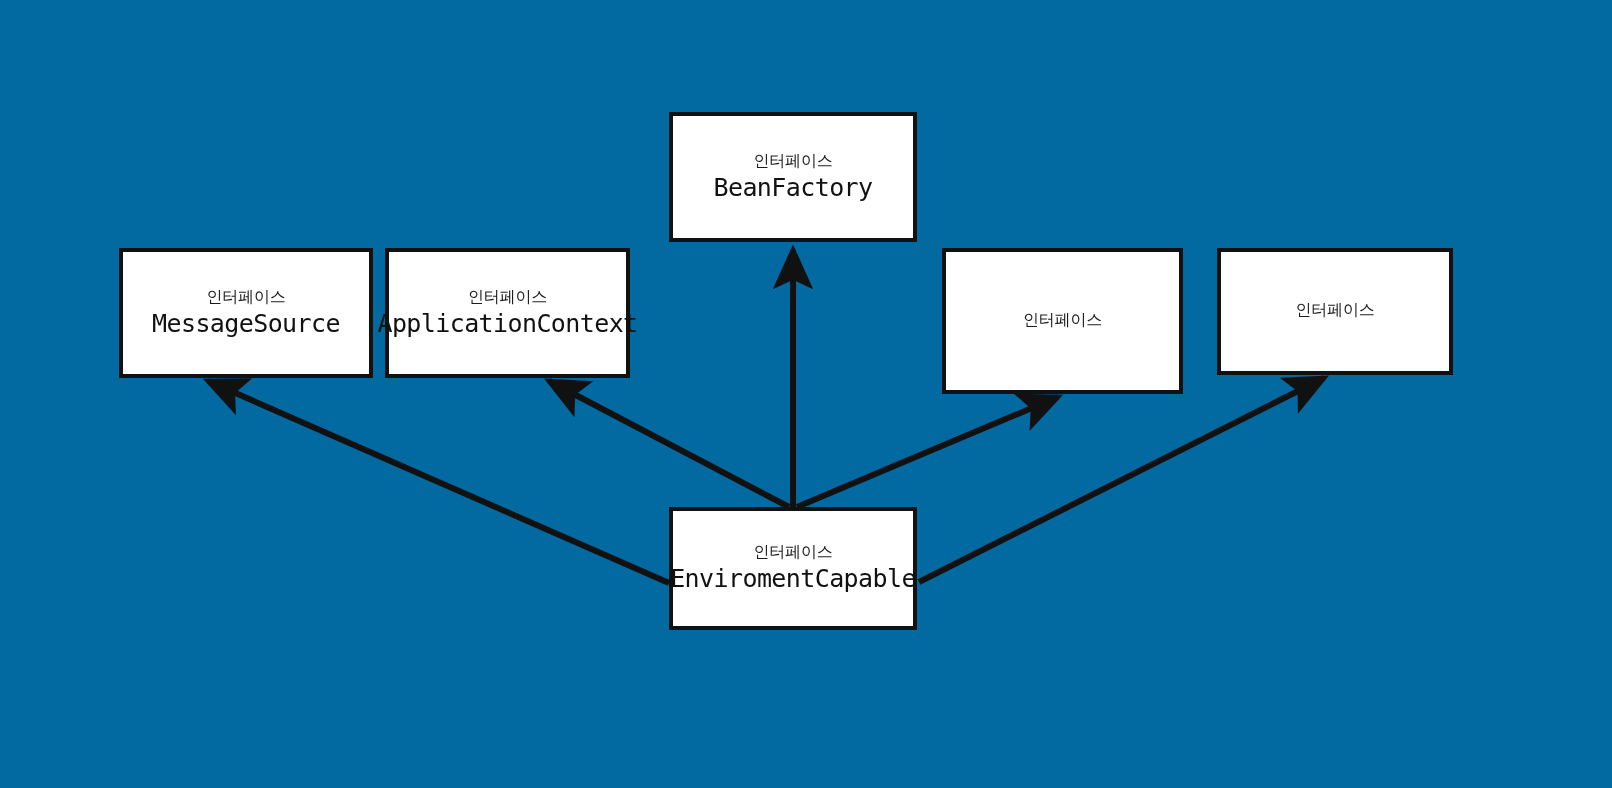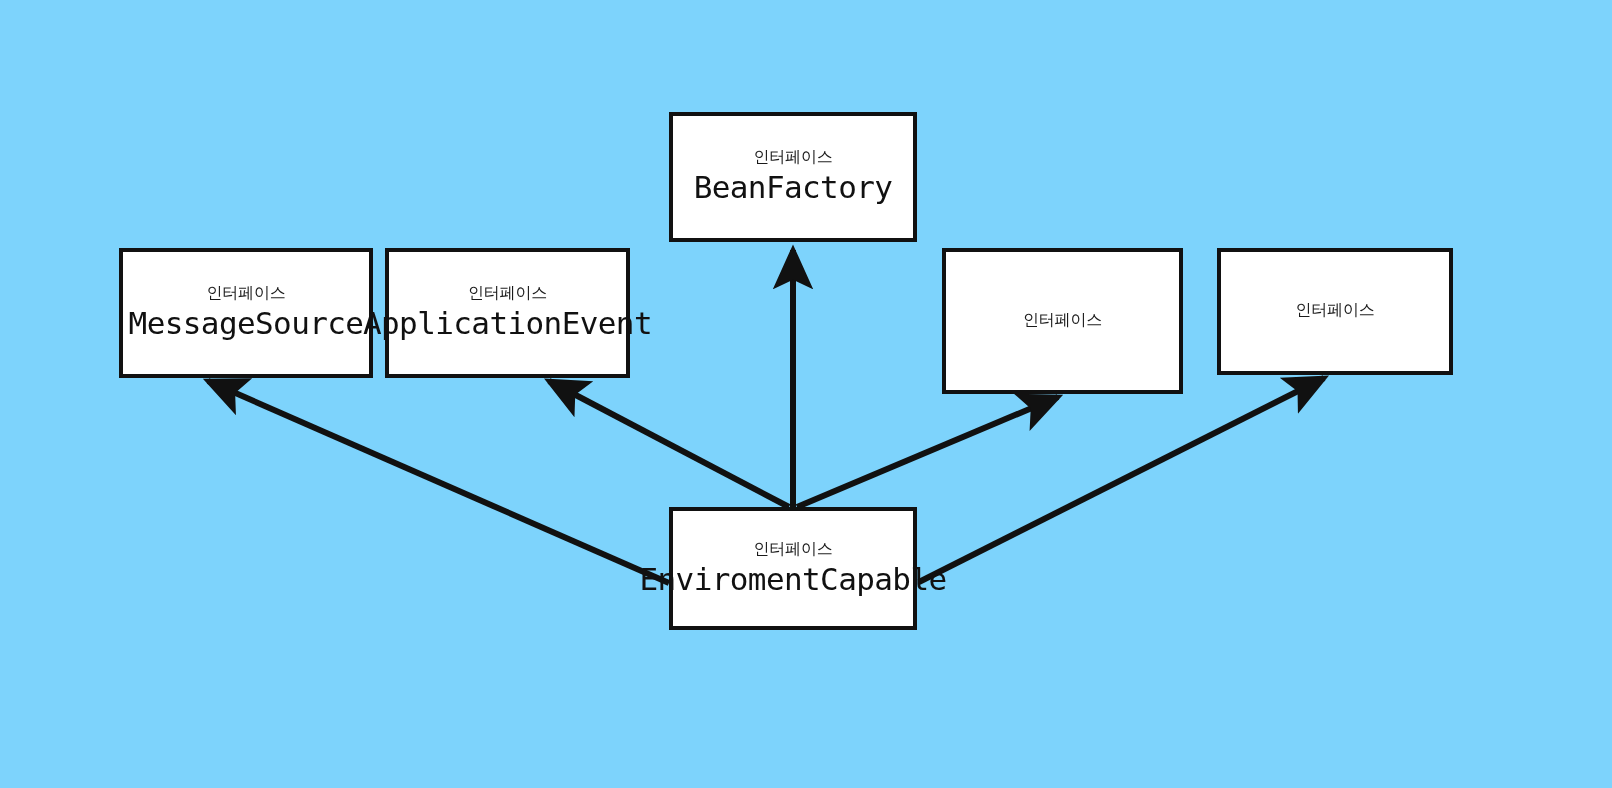--- a/index.html
+++ b/index.html
@@ -5,21 +5,21 @@
 <style>
   html, body {
     margin: 0;
     padding: 0;
     background: #ffffff;
   }
   #canvas {
     position: relative;
     width: 1612px;
     height: 788px;
-    background: #7dd3fc;
+    background: #0369a1;
     overflow: hidden;
     font-family: "DejaVu Sans Mono", "Liberation Mono", monospace;
   }
   #edges {
     position: absolute;
     top: 0;
     left: 0;
     width: 1612px;
     height: 788px;
     pointer-events: none;
@@ -39,21 +39,21 @@
   .stereotype {
     font-family: "DejaVu Sans", "Liberation Sans", sans-serif;
     font-size: 16px;
     color: #1a1a1a;
     line-height: 1.1;
     letter-spacing: -0.2px;
     margin-bottom: 3px;
   }
   .classname {
     font-family: "DejaVu Sans Mono", "Liberation Mono", monospace;
-    font-size: 31px;
+    font-size: 25px;
     color: #111111;
     line-height: 1.18;
     letter-spacing: -0.6px;
     white-space: pre-line;
   }
   
   #box-beanfactory          { left: 669px;  top: 112px; width: 248px; height: 130px; }
   #box-messagesource        { left: 119px;  top: 248px; width: 254px; height: 130px; }
   #box-enviromentcapable    { left: 385px;  top: 248px; width: 245px; height: 130px; }
   #box-appeventpublisher    { left: 942px;  top: 248px; width: 241px; height: 146px; }
@@ -88,21 +88,21 @@
     <div class="classname">BeanFactory</div>
   </div>
 
   <div class="uml-box" id="box-messagesource">
     <div class="stereotype">인터페이스</div>
     <div class="classname">MessageSource</div>
   </div>
 
   <div class="uml-box" id="box-enviromentcapable">
     <div class="stereotype">인터페이스</div>
-    <div class="classname">ApplicationEvent</div>
+    <div class="classname">ApplicationContext</div>
   </div>
 
   <div class="uml-box" id="box-appeventpublisher">
     <div class="stereotype">인터페이스</div>
   </div>
 
   <div class="uml-box" id="box-resourceloader">
     <div class="stereotype">인터페이스</div>
   </div>
 

